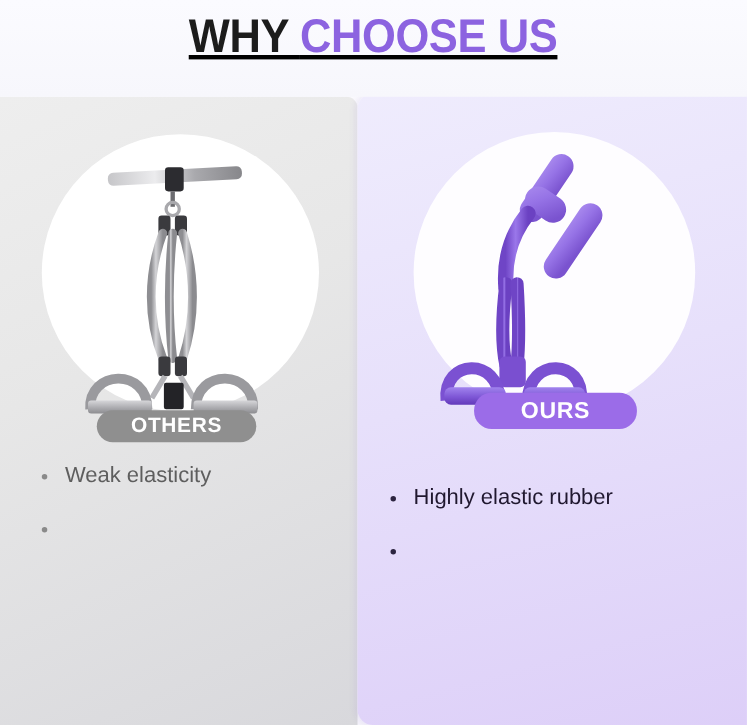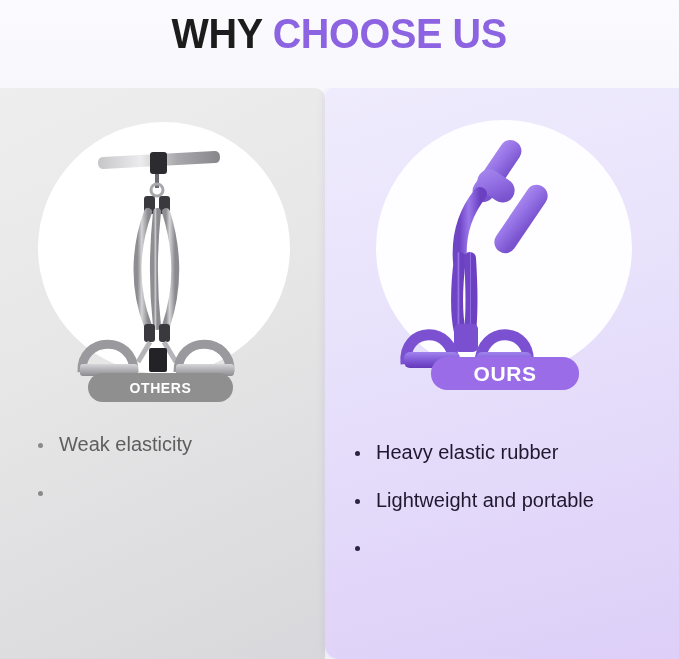--- a/index.html
+++ b/index.html
@@ -15,20 +15,21 @@
     background:linear-gradient(170deg,#fdfdff 0%,#f7f6fb 45%,#f4f2fa 100%);
     overflow:hidden;
   }
 
   
   .header{
     position:absolute;left:0;top:0;width:679px;height:88px;
     display:flex;align-items:center;justify-content:center;
     background:linear-gradient(180deg,#fbfbff 0%,#f7f7fc 100%);
     z-index:6;
+    text-decoration:underline;
   }
   .title{
     font-size:43px;
     font-weight:bold;
     letter-spacing:-0.4px;
     line-height:1;
     white-space:nowrap;
     transform:scaleX(0.92);
     transform-origin:center;
     margin-top:-22px;
@@ -76,33 +77,33 @@
     position:absolute;z-index:4;
     display:flex;align-items:center;justify-content:center;
     border-radius:16px;
     color:#ffffff;
     font-weight:bold;
     letter-spacing:0.6px;
   }
   .badge-others{
     left:88px;top:373px;width:145px;height:29px;
     background:#8f8f8f;
-    font-size:14px;
+    font-size:19px;
   }
   .badge-ours{
     left:431px;top:357px;width:148px;height:33px;
     background:#9b6ce8;
     font-size:21px;
   }
 
   
   .bullets{
     position:absolute;z-index:4;
   }
-  .bullets-left{left:38px;top:432px;width:270px;}
+  .bullets-left{left:38px;top:420px;width:270px;}
   .bullets-right{left:355px;top:440px;width:310px;}
   .bullet-row{
     display:flex;align-items:flex-start;
     margin-bottom:22px;
   }
   .dot{
     flex:0 0 auto;
     width:5px;height:5px;border-radius:50%;
     margin-top:11px;margin-right:16px;
   }
@@ -245,24 +246,20 @@
       <span class="btext">Weak elasticity</span>
     </div>
     <div class="bullet-row">
       <span class="dot"></span>
     </div>
   </div>
 
   <div class="bullets bullets-right">
     <div class="bullet-row">
       <span class="dot"></span>
-      <span class="btext">Heavy elastic rubber</span>
-    </div>
-    <div class="bullet-row">
-      <span class="dot"></span>
-      <span class="btext">Lightweight and portable</span>
+      <span class="btext">Highly elastic rubber</span>
     </div>
     <div class="bullet-row">
       <span class="dot"></span>
     </div>
   </div>
 
 </div>
 
 </body></html>

